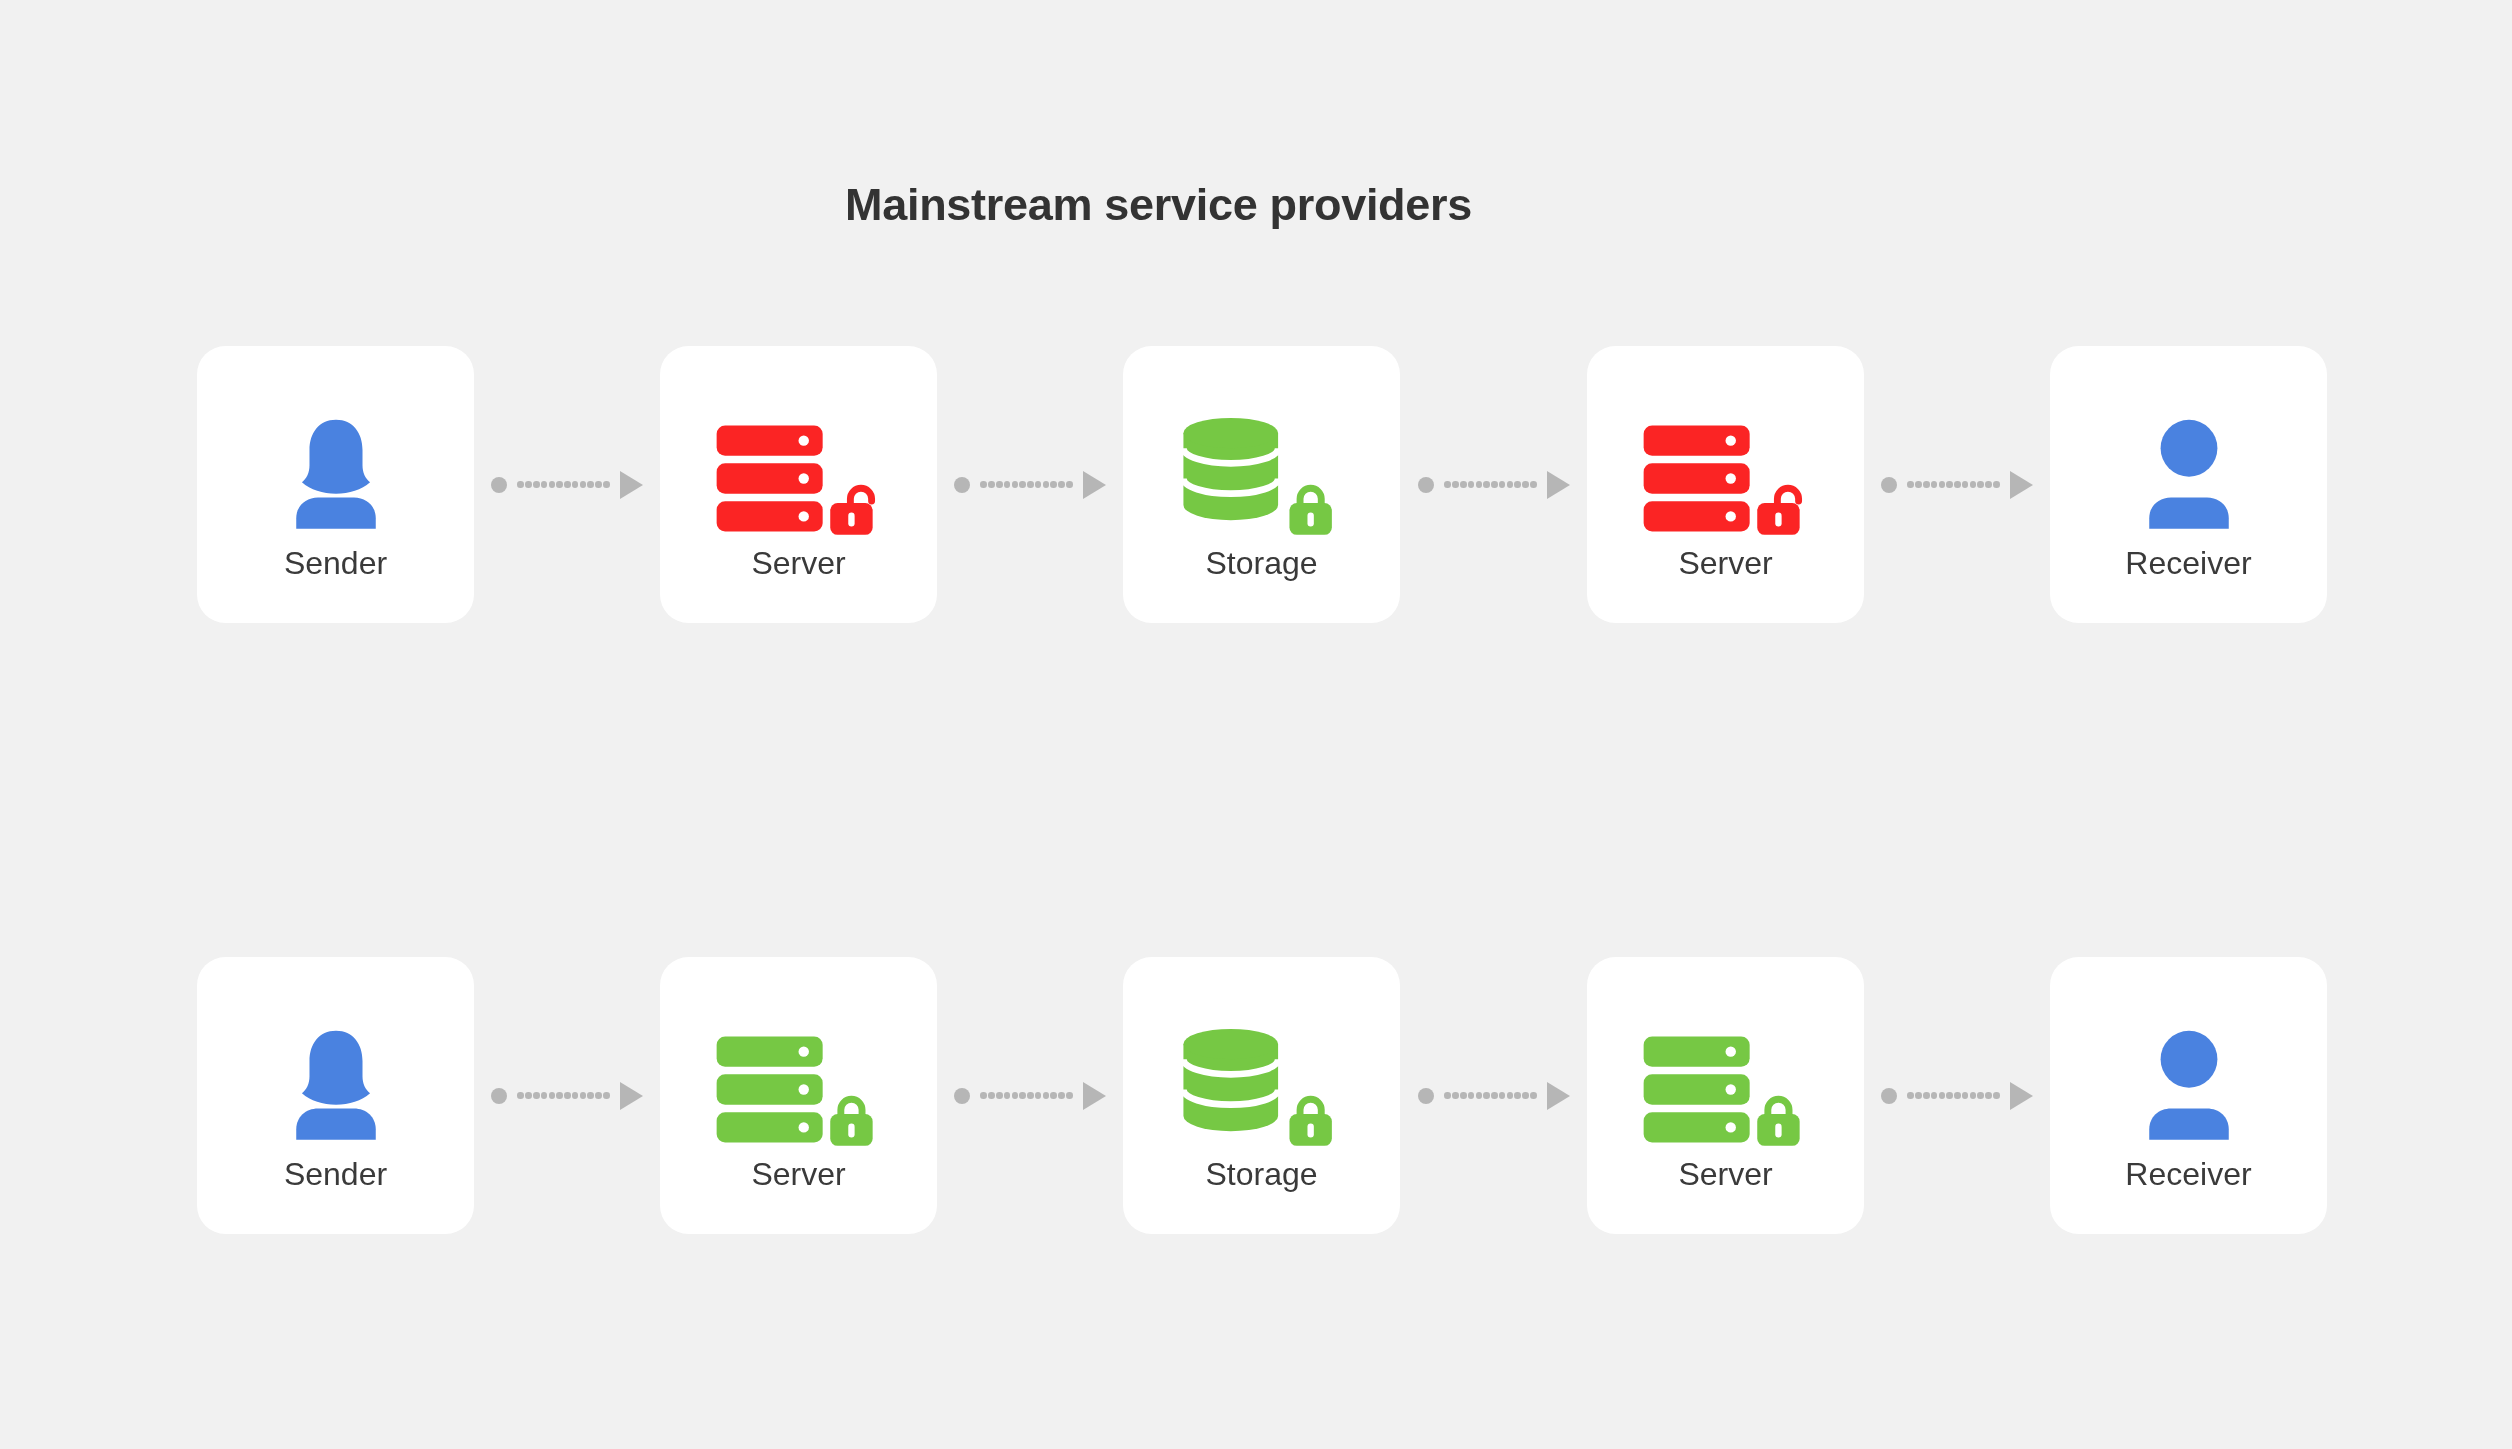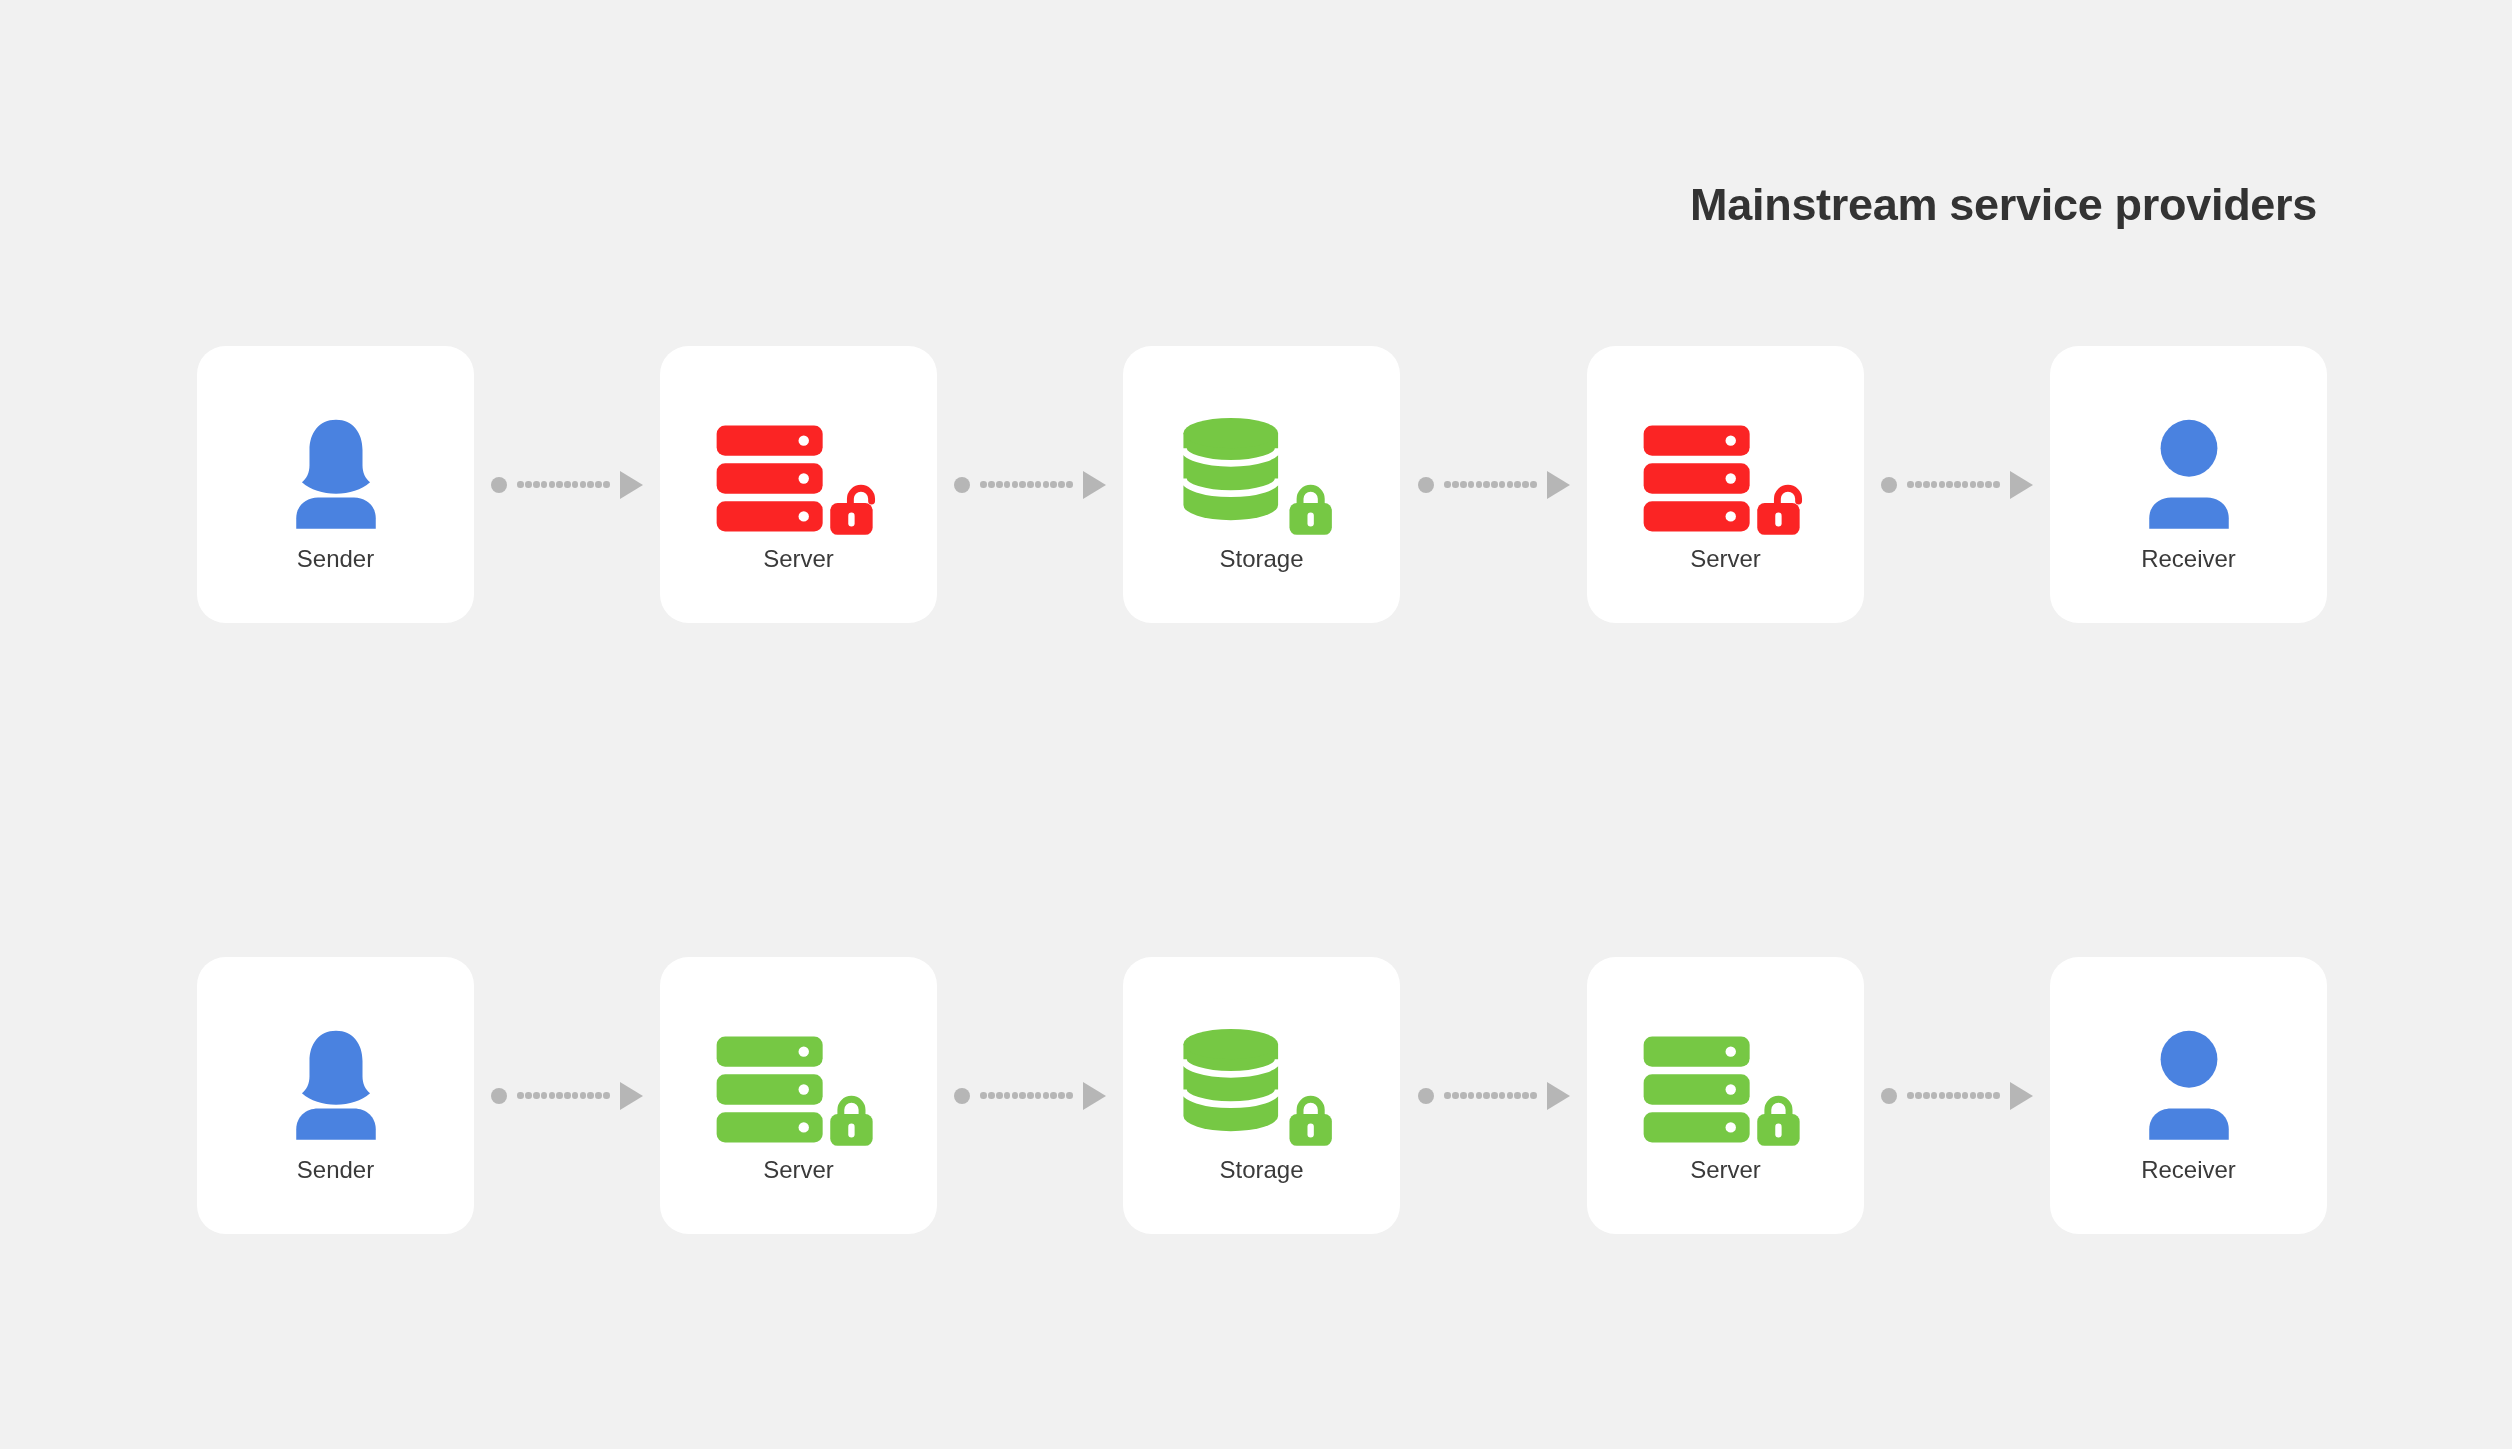--- a/index.html
+++ b/index.html
@@ -19,21 +19,21 @@
     left: 0; top: 0;
     width: 2512px;
     height: 1450px;
   }
 
   
   .section-title {
     position: absolute;
     left: 0;
     width: 2317px;
-    text-align: right;
+    text-align: center;
     font-size: 45px;
     font-weight: bold;
     color: #333333;
     letter-spacing: -0.3px;
     white-space: nowrap;
   }
   #title-1 { top: 179px; }
   #title-2 { top: 788px; }
 
   
@@ -68,21 +68,21 @@
   .icon-slot {
     height: 142px;
     margin-top: 53px;
     display: flex;
     align-items: center;
     justify-content: center;
     width: 100%;
   }
   .card-label {
     margin-top: 5.7px;
-    font-size: 24px;
+    font-size: 32px;
     font-weight: 300;
     color: #3a3a3a;
     line-height: 1;
     white-space: nowrap;
   }
 
   
   .connector {
     position: absolute;
     height: 23px;

